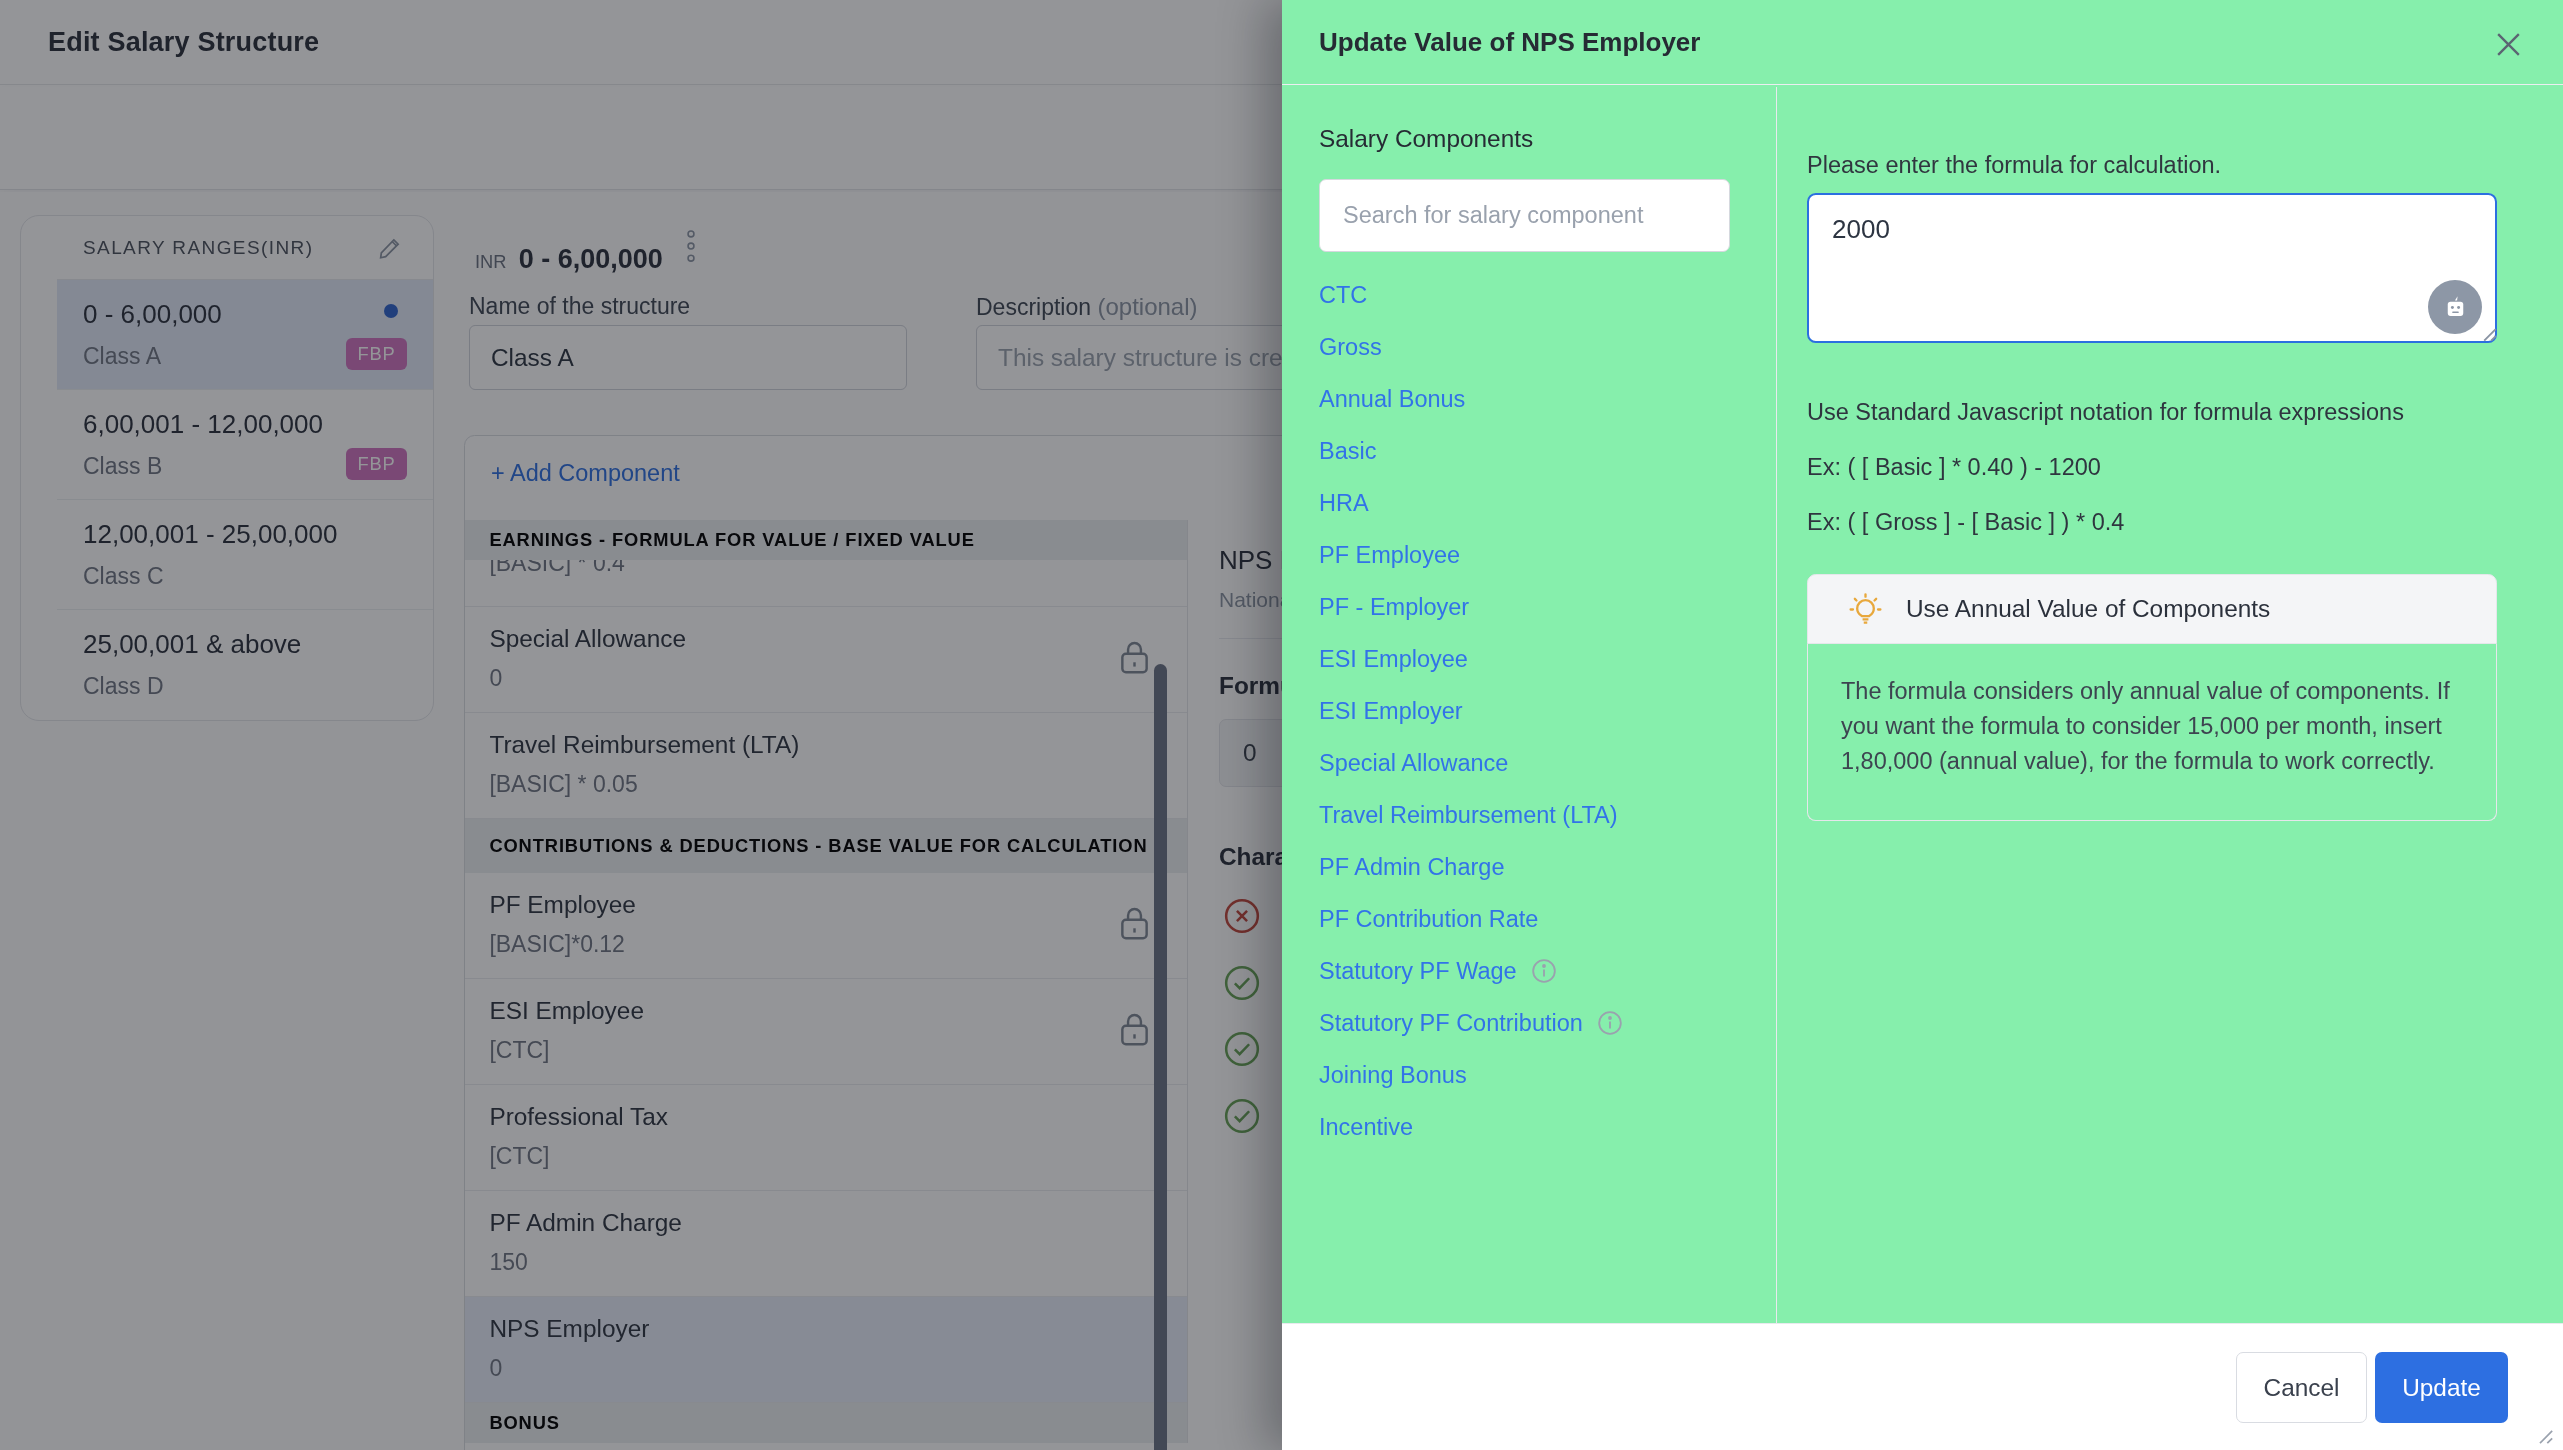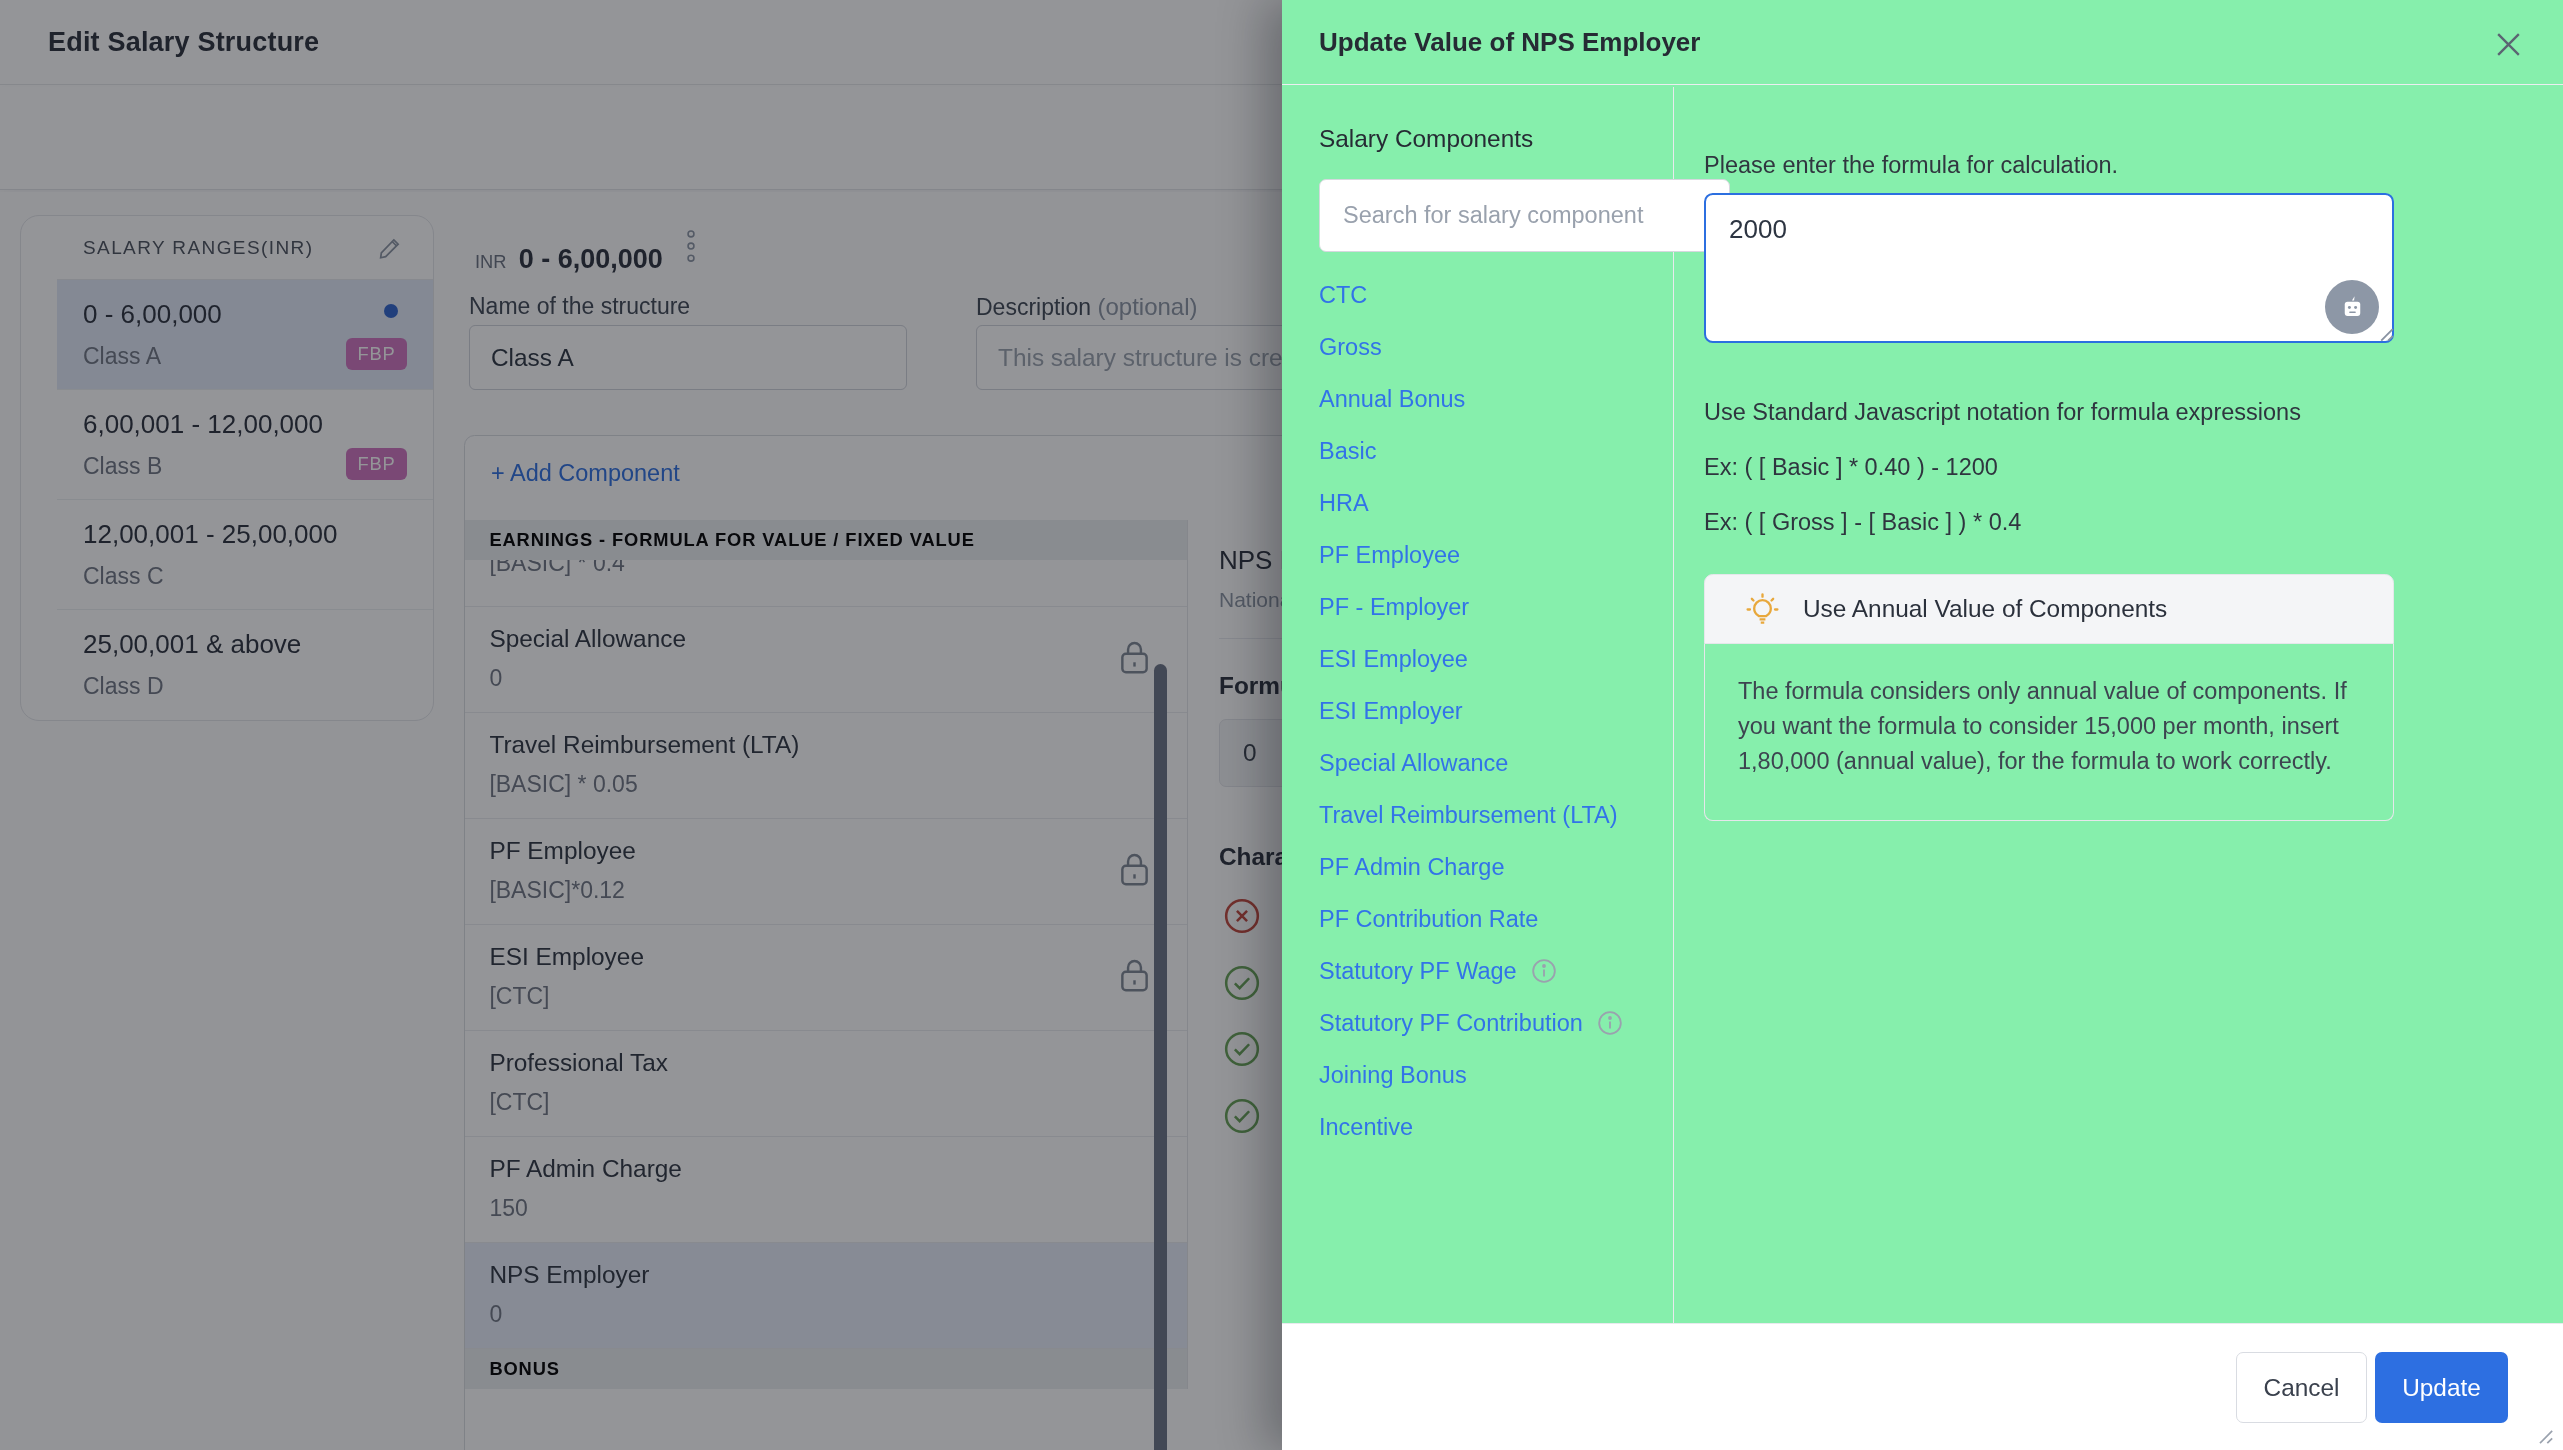--- a/index.html
+++ b/index.html
@@ -73,21 +73,21 @@
   #backdrop { position:absolute; inset:0; background:rgba(17,20,26,0.45); z-index:10; }
 
   
   #modal { position:absolute; left:1282px; top:0; width:1282px; height:1451px; background:#86efac; z-index:20;
            box-shadow:-17.4px 0 44px rgba(10,14,20,.30); }
   .m-head { height:85px; border-bottom:1.7px solid #eceef1; display:flex; align-items:center; }
   .m-head h2 { font-size:26px; font-weight:700; color:#262b34; margin-left:37px; }
   .m-close { position:absolute; right:35px; top:23px; width:42px; height:42px; display:flex;
              align-items:center; justify-content:center; cursor:pointer; background:none; border:none; }
   .m-body { position:absolute; top:87px; left:0; right:0; bottom:128px; display:flex; }
-  .m-left { width:392px; flex:none; border-right:1.7px solid #e8eaee; padding:38px 35px 0 37px; }
+  .m-left { width:495px; flex:none; border-right:1.7px solid #e8eaee; padding:38px 35px 0 37px; }
   .m-left h3 { font-size:24.4px; color:#262b34; font-weight:500; }
   .m-search { margin-top:26px; width:411px; height:73px; border:1.7px solid #d5d8de; border-radius:7px;
               font-size:23.5px; color:#2d3542; padding-left:23px; font-family:inherit; }
   .m-search::placeholder { color:#99a1ad; }
   .comp-list { margin-top:17.4px; }
   .comp-item { height:52px; display:flex; align-items:center; gap:14px; }
   .comp-item a { font-size:23.5px; color:#3273e8; text-decoration:none; cursor:pointer; }
   .m-right { flex:1; padding:65px 68px 0 30px; }
   .m-right .prompt { font-size:23.5px; color:#30363f; }
   .f-wrap { position:relative; margin-top:14px; }
@@ -192,20 +192,21 @@
                 <rect x="3.5" y="11" width="17" height="13" rx="2.5"></rect>
                   <path d="M7.5 11V8a4.5 4.5 0 0 1 9 0v3"></path>
                   <path d="M12 17v3"></path>
               </svg>
             </span>
           </div>
           <div class="c-row">
             <div class="nm">Travel Reimbursement (LTA)</div>
             <div class="vl">[BASIC] * 0.05</div>
           </div>
+          <div class="band" style="height:54px; line-height:54px;">CONTRIBUTIONS &amp; DEDUCTIONS - BASE VALUE FOR CALCULATION</div>
           <div class="c-row">
             <div class="nm">PF Employee</div>
             <div class="vl">[BASIC]*0.12</div>
             <span class="lock">
               <svg width="35" height="40" viewBox="0 0 24 28" fill="none" stroke="#7e8794" stroke-width="1.7">
                 <rect x="3.5" y="11" width="17" height="13" rx="2.5"></rect>
                   <path d="M7.5 11V8a4.5 4.5 0 0 1 9 0v3"></path>
                   <path d="M12 17v3"></path>
               </svg>
             </span>

